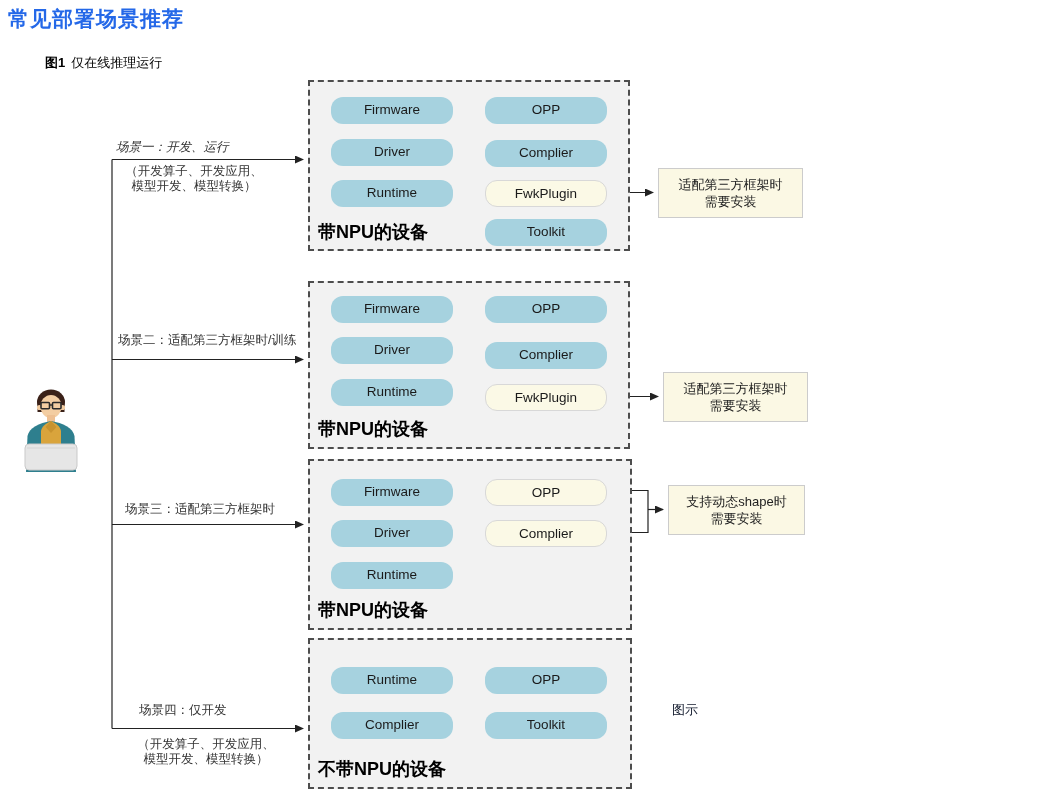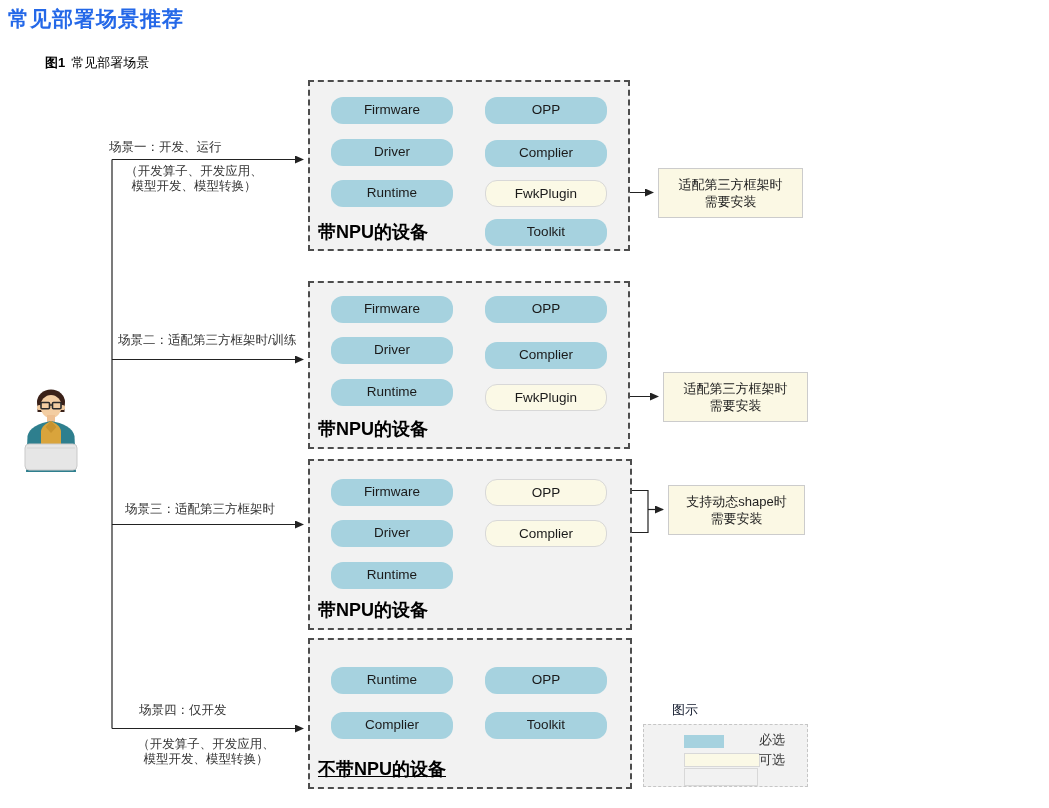--- a/index.html
+++ b/index.html
@@ -37,21 +37,21 @@
   svg.wires { position:absolute; left:0; top:0; pointer-events:none; }
   .person { position:absolute; left:22px; top:387px; }
 </style>
 </head>
 <body>
 
 <div class="canvas">
 
   <h1 class="page-title">常见部署场景推荐</h1>
   <div class="figure-caption">
-    <span class="fig-label">图1</span><span>常见部署场景</span>
+    <span class="fig-label">图1</span><span>仅在线推理运行</span>
   </div>
 
   <svg class="wires" width="1049" height="808">
     <defs>
       <marker id="arrow" markerWidth="9" markerHeight="8" refX="8" refY="4" orient="auto" markerUnits="userSpaceOnUse">
         <path d="M0,0 L9,4 L0,8 Z" fill="#222"></path>
       </marker>
     </defs>
     <line x1="112" y1="159.5" x2="112" y2="728.5" stroke="#222" stroke-width="1.2"></line>
     <line x1="112" y1="159.5" x2="303" y2="159.5" stroke="#222" stroke-width="1.2" marker-end="url(#arrow)"></line>
@@ -75,21 +75,21 @@
     <rect x="30.5" y="15.5" width="8.5" height="6.2" rx="1" fill="none" stroke="#2a2a2a" stroke-width="1.6"></rect>
     <line x1="27.5" y1="18" x2="30.5" y2="18" stroke="#2a2a2a" stroke-width="1.4"></line>
     <rect x="25" y="28" width="8" height="9" fill="#eec093"></rect>
     <path d="M29,34 C17,36 7,41 5.5,49 L4,85 L54,85 L52.5,49 C51,41 41,36 29,34 Z" fill="#2e7f8e"></path>
     <path d="M29,34 C24,36.5 19.5,39.5 19,44 L19,66 L39,66 L39,44 C38.5,39.5 34,36.5 29,34 Z" fill="#d9a43c"></path>
     <path d="M29,34 L23.5,40 L29,46 L34.5,40 Z" fill="#c8932f"></path>
     <rect x="3" y="57" width="52" height="26" rx="4" fill="#e6e6e6" stroke="#c9c9c9" stroke-width="1"></rect>
     <line x1="5" y1="61" x2="53" y2="61" stroke="#d4d4d4" stroke-width="1"></line>
   </svg>
 
-  <div class="scenario-label" style="left:109px; top:139px;">场景一：开发、运行</div>
+  <div class="scenario-label" style="left:116px; top:139px;font-style:italic;">场景一：开发、运行</div>
   <div class="scenario-sub" style="left:113px; top:164px;">
     <div>（开发算子、开发应用、</div>
     <div>模型开发、模型转换）</div>
   </div>
   <div class="scenario-label" style="left:118px; top:332px;">场景二：适配第三方框架时/训练</div>
   <div class="scenario-label" style="left:125px; top:501px;">场景三：适配第三方框架时</div>
   <div class="scenario-label" style="left:139px; top:702px;">场景四：仅开发</div>
   <div class="scenario-sub" style="left:125px; top:737px;">
     <div>（开发算子、开发应用、</div>
     <div>模型开发、模型转换）</div>
@@ -123,38 +123,31 @@
     <div class="comp optional" style="left:175px; top:18px;">OPP</div>
     <div class="comp optional" style="left:175px; top:59px;">Complier</div>
     <div class="device-name" style="bottom:6px;">带NPU的设备</div>
   </div>
 
   <div class="device" style="left:308px; top:638px; width:324px; height:151px;">
     <div class="comp required" style="left:21px; top:27px;">Runtime</div>
     <div class="comp required" style="left:21px; top:72px;">Complier</div>
     <div class="comp required" style="left:175px; top:27px;">OPP</div>
     <div class="comp required" style="left:175px; top:72px;">Toolkit</div>
-    <div class="device-name" style="bottom:6px;text-decoration:underline;">不带NPU的设备</div>
+    <div class="device-name" style="bottom:6px;">不带NPU的设备</div>
   </div>
 
   <div class="note" style="left:658px; top:168px;">
     <div>适配第三方框架时</div>
     <div>需要安装</div>
   </div>
   <div class="note" style="left:663px; top:372px;">
     <div>适配第三方框架时</div>
     <div>需要安装</div>
   </div>
   <div class="note" style="left:668px; top:485px; width:137px;">
     <div>支持动态shape时</div>
     <div>需要安装</div>
   </div>
 
   <div class="legend-title">图示</div>
-  <div class="legend-box">
-    <div class="legend-swatch required" style="top:10px;"></div>
-    <div class="legend-label" style="top:6px;">必选</div>
-    <div class="legend-swatch optional" style="top:28px;"></div>
-    <div class="legend-label" style="top:26px;">可选</div>
-    <div class="legend-cell-empty"></div>
-  </div>
 
 </div>
 
 </body></html>

